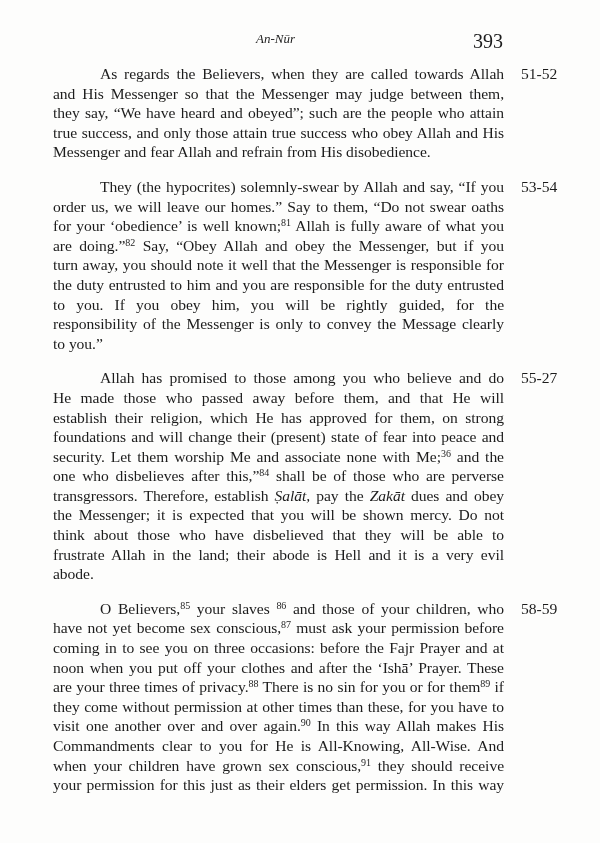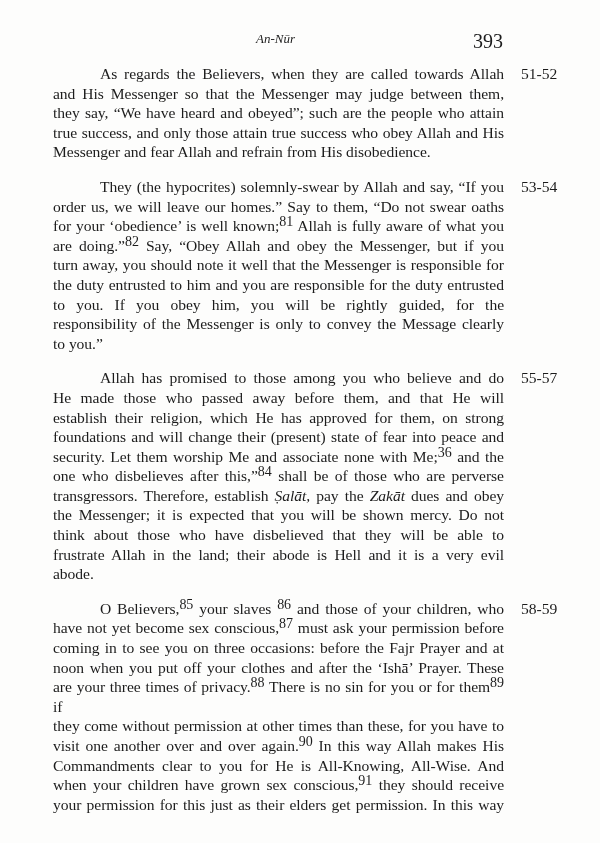--- a/index.html
+++ b/index.html
@@ -37,21 +37,21 @@
     }
     .para-text { }
     .verse-ref {
       position: absolute;
       left: 485px; top: 0;
       font-size: 15.6px;
       line-height: 19.6px;
       text-indent: 0;
       white-space: nowrap;
     }
-    sup { font-size: 14px; line-height: 0; vertical-align: 5px; }
+    sup { font-size: 10px; line-height: 0; vertical-align: 5px; }
     i { font-style: italic; }
     .line { display: block; text-align: justify; text-align-last: justify; margin-left: 17px; }
     .line.last { text-align-last: left; }
     .line.first { text-indent: 47px; }
     .para.lines { text-indent: 0; }
   </style>
 </head>
 <body>
 
 <div class="page">
@@ -79,21 +79,21 @@
           <span class="line">for your ‘obedience’ is well known;<sup>81</sup> Allah is fully aware of what you</span>
           <span class="line">are doing.”<sup>82</sup> Say, “Obey Allah and obey the Messenger, but if you</span>
           <span class="line">turn away, you should note it well that the Messenger is responsible for</span>
           <span class="line">the duty entrusted to him and you are responsible for the duty entrusted</span>
           <span class="line">to you. If you obey him, you will be rightly guided, for the</span>
           <span class="line">responsibility of the Messenger is only to convey the Message clearly</span>
           <span class="line last">to you.”</span>
         </div>
     </div>
     <div class="para lines">
-      <span class="verse-ref">55-57</span>
+      <span class="verse-ref">55-27</span>
       <div class="para-text">
           <span class="line first">Allah has promised to those among you who believe and do</span>
           <span class="line">He made those who passed away before them, and that He will</span>
           <span class="line">establish their religion, which He has approved for them, on strong</span>
           <span class="line">foundations and will change their (present) state of fear into peace and</span>
           <span class="line">security. Let them worship Me and associate none with Me;<sup>36</sup> and the</span>
           <span class="line">one who disbelieves after this,”<sup>84</sup> shall be of those who are perverse</span>
           <span class="line">transgressors. Therefore, establish <i>Ṣalāt,</i> pay the <i>Zakāt</i> dues and obey</span>
           <span class="line">the Messenger; it is expected that you will be shown mercy. Do not</span>
           <span class="line">think about those who have disbelieved that they will be able to</span>

